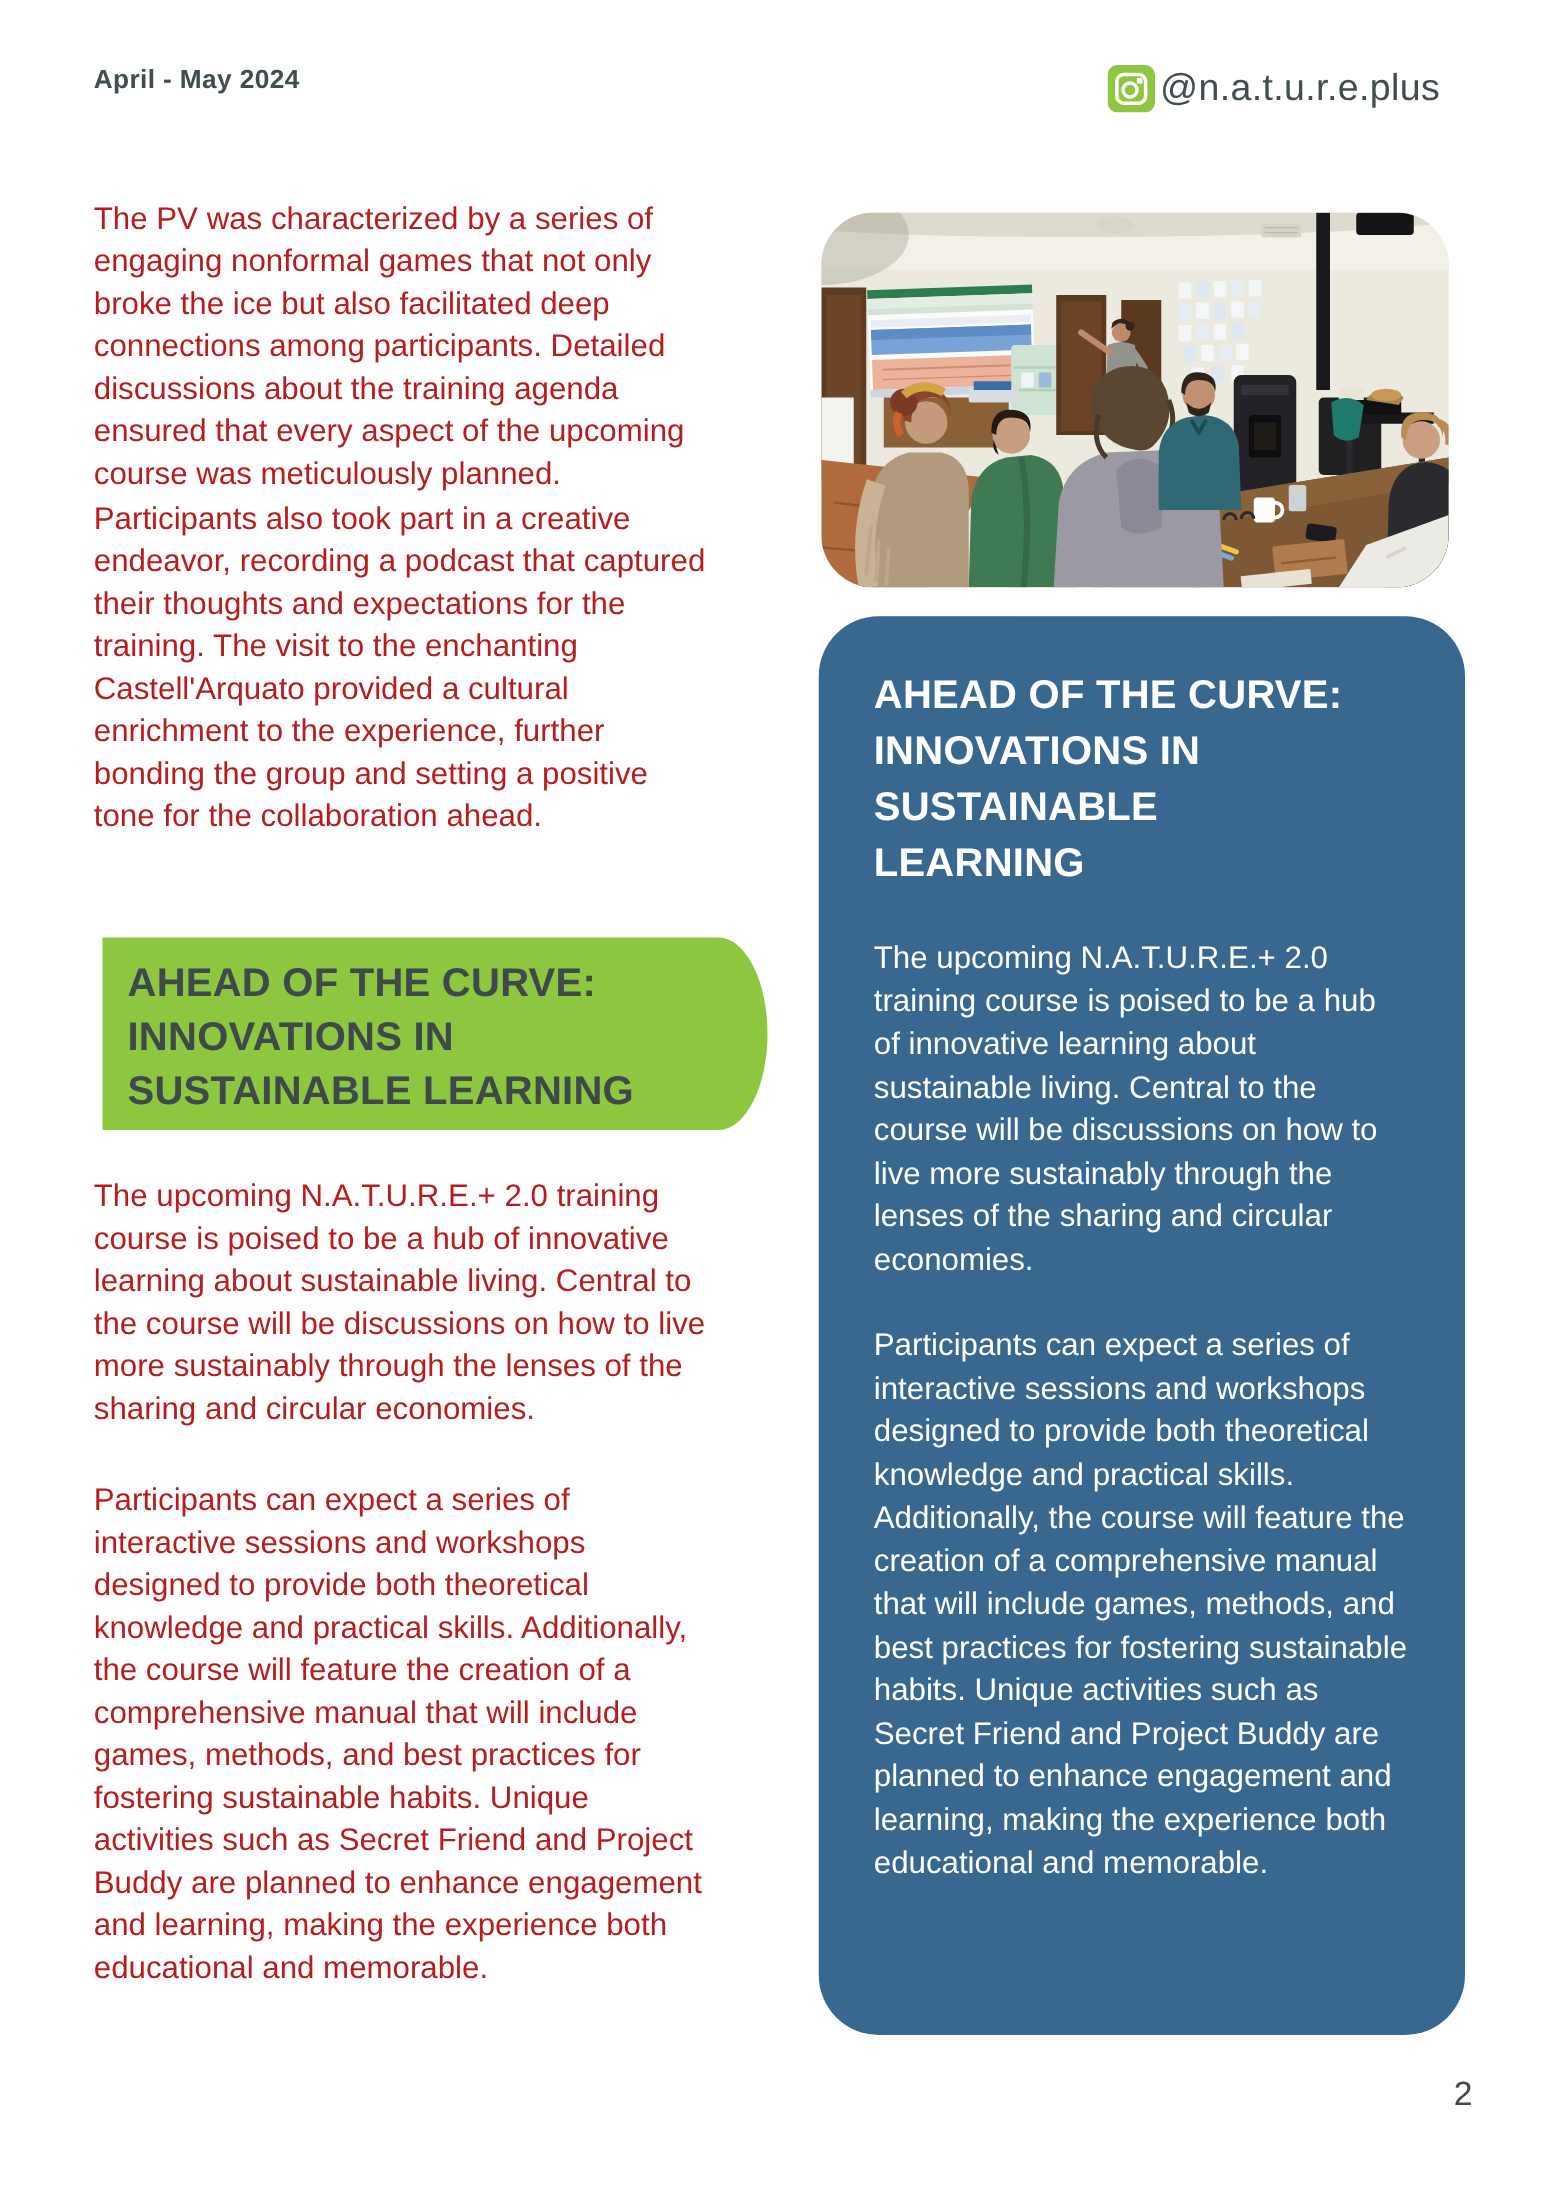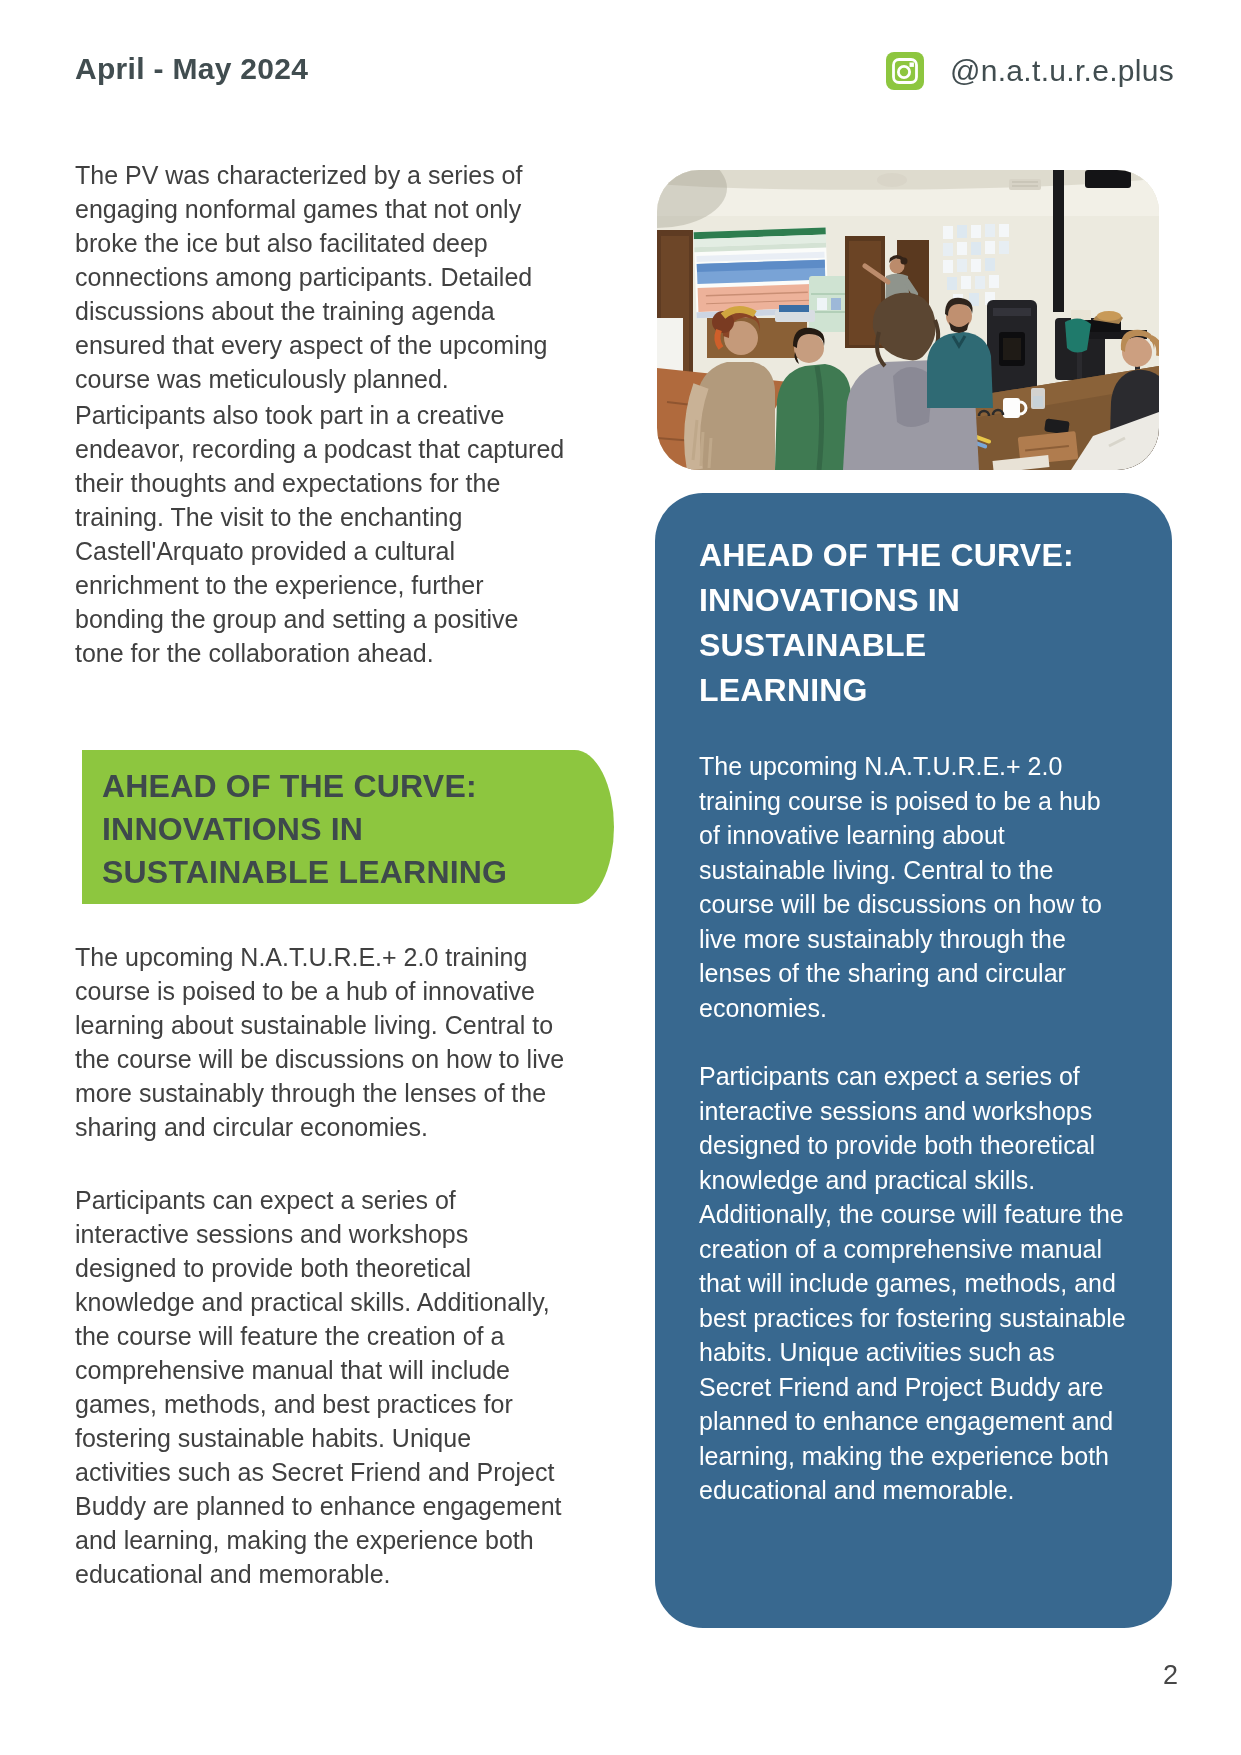--- a/index.html
+++ b/index.html
@@ -7,30 +7,30 @@
     position:relative;
     width:1241px;height:1755px;
     background:#ffffff;
     font-family:"Liberation Sans", sans-serif;
     color:#414d50;
     overflow:hidden;
   }
   
   .issue-date{
     position:absolute;left:75px;top:52px;
-    font-size:30px;font-weight:700;letter-spacing:.3px;color:#414d50;
-  }
-  .ig-group{position:absolute;left:870px;top:52px;display:flex;align-items:center;gap:26px;padding-left:16px;}
+    font-size:21px;font-weight:700;letter-spacing:.3px;color:#414d50;
+  }
+  .ig-group{position:absolute;left:870px;top:52px;display:flex;align-items:center;gap:4px;padding-left:16px;}
   .ig-icon{width:38px;height:38px;display:block;}
   .ig-handle{font-size:30px;font-weight:500;color:#414d50;letter-spacing:.3px;}
   
   .col-left{position:absolute;left:75px;top:158px;width:496px;}
   .body-p{
     position:absolute;left:0;margin:0;width:496px;
-    font-size:25px;line-height:34px;color:#404040;
+    font-size:25px;line-height:34px;color:#b91c1c;
   }
   .p1{top:0;}
   .p2{top:240px;}
   .p3{top:782px;}
   .p4{top:1025px;}
   .green-banner{
     position:absolute;left:7px;top:592px;
     width:492px;height:124px;
     background:#8dc63f;
     padding:15px 20px;

